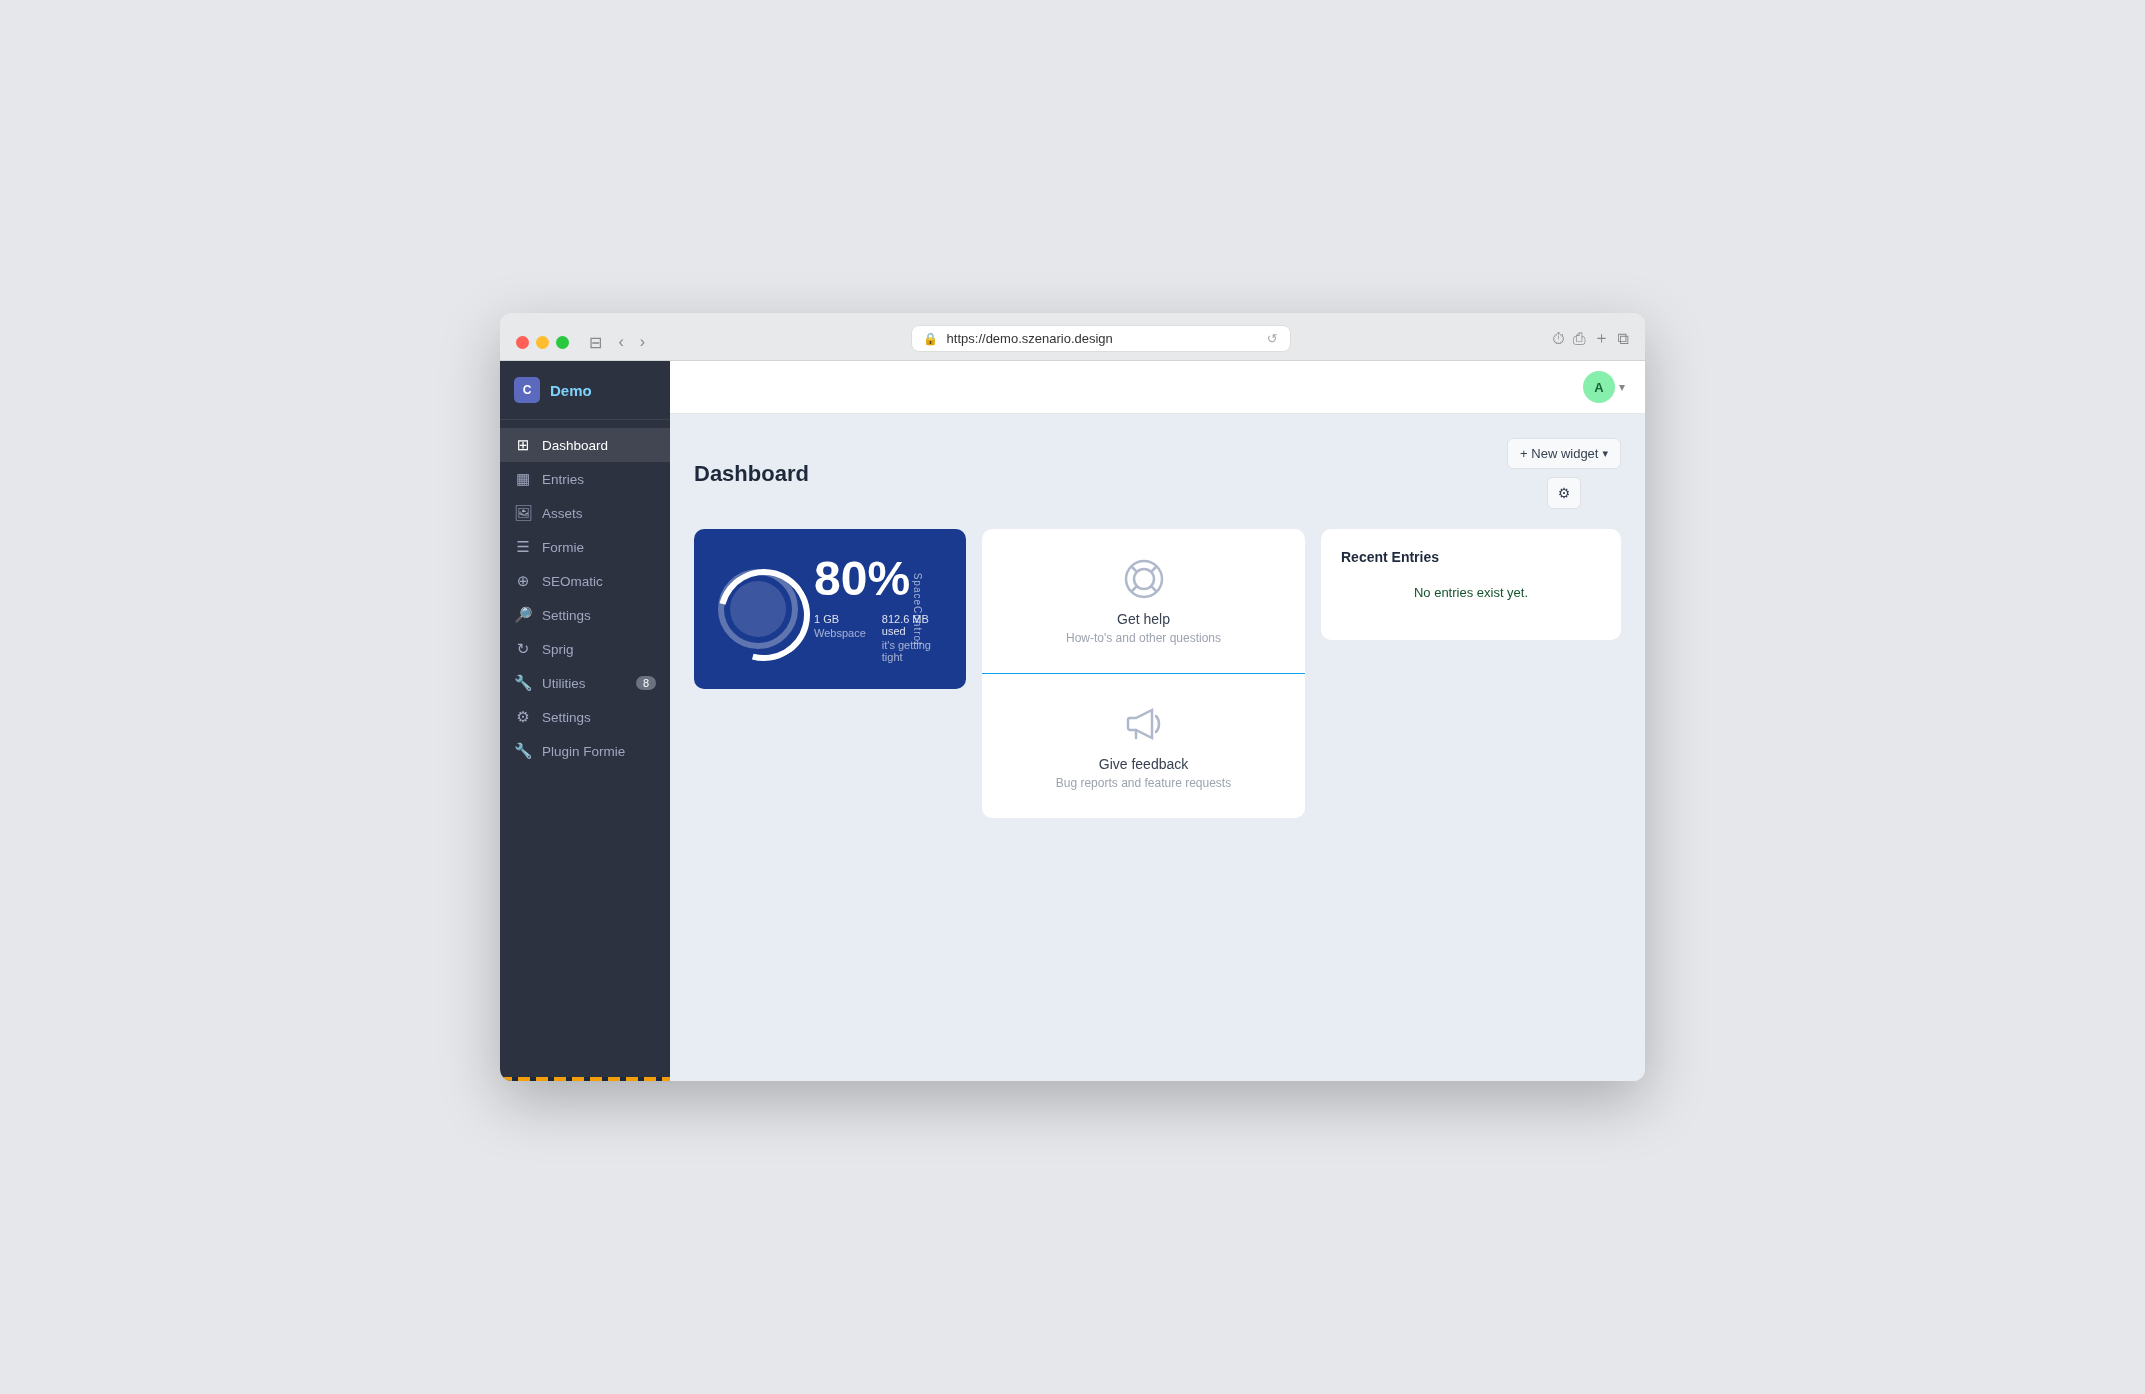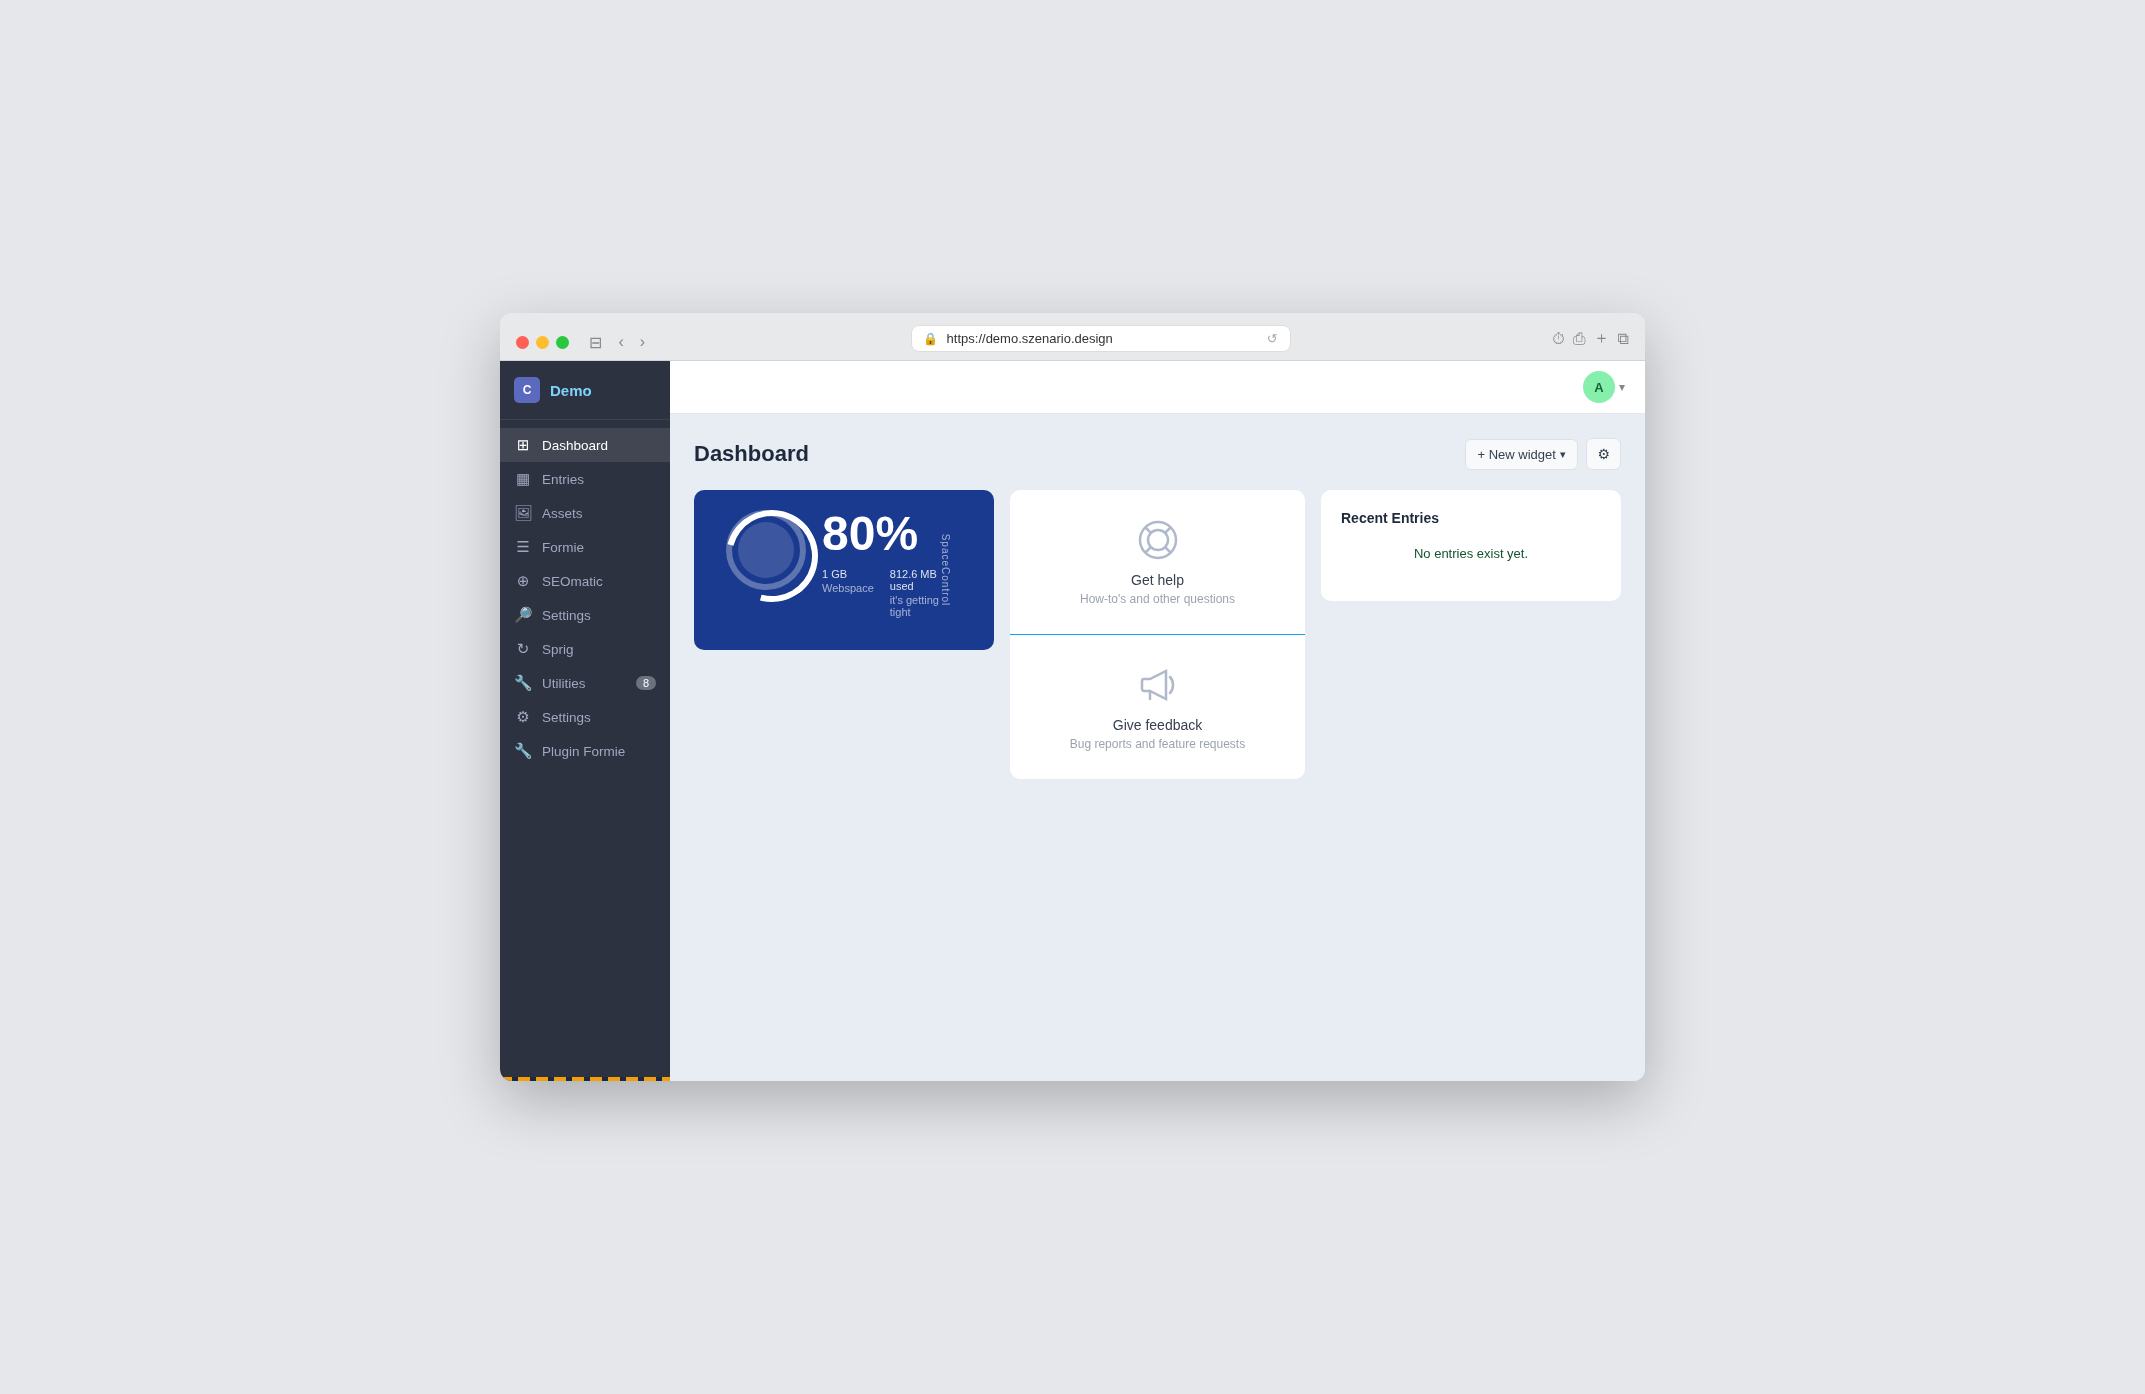--- a/index.html
+++ b/index.html
@@ -250,20 +250,21 @@
     .page-title {
       font-size: 22px;
       font-weight: 600;
       color: #1e293b;
     }
 
     .header-actions {
       display: flex;
       gap: 8px;
       align-items: center;
+      flex-direction: column;
     }
 
     .btn-new-widget {
       background: #f8f9fa;
       border: 1px solid #dde1e7;
       border-radius: 6px;
       padding: 7px 12px;
       font-size: 13px;
       color: #374151;
       cursor: pointer;
@@ -284,31 +285,31 @@
 
     
     .widgets-row {
       display: flex;
       gap: 16px;
       align-items: flex-start;
     }
 
     
     .widget-spacecontrol {
-      width: 300px;
+      width: 272px;
       background: #1a3a8f;
       border-radius: 10px;
-      padding: 20px 32px;
+      padding: 20px 24px;
       color: white;
       position: relative;
       overflow: hidden;
       flex-shrink: 0;
       min-height: 160px;
       display: flex;
-      align-items: flex-start;
+      align-items: center;
       gap: 16px;
     }
 
     .space-circle {
       width: 80px;
       height: 80px;
       border-radius: 50%;
       border: 6px solid rgba(255,255,255,0.3);
       background: transparent;
       position: relative;

